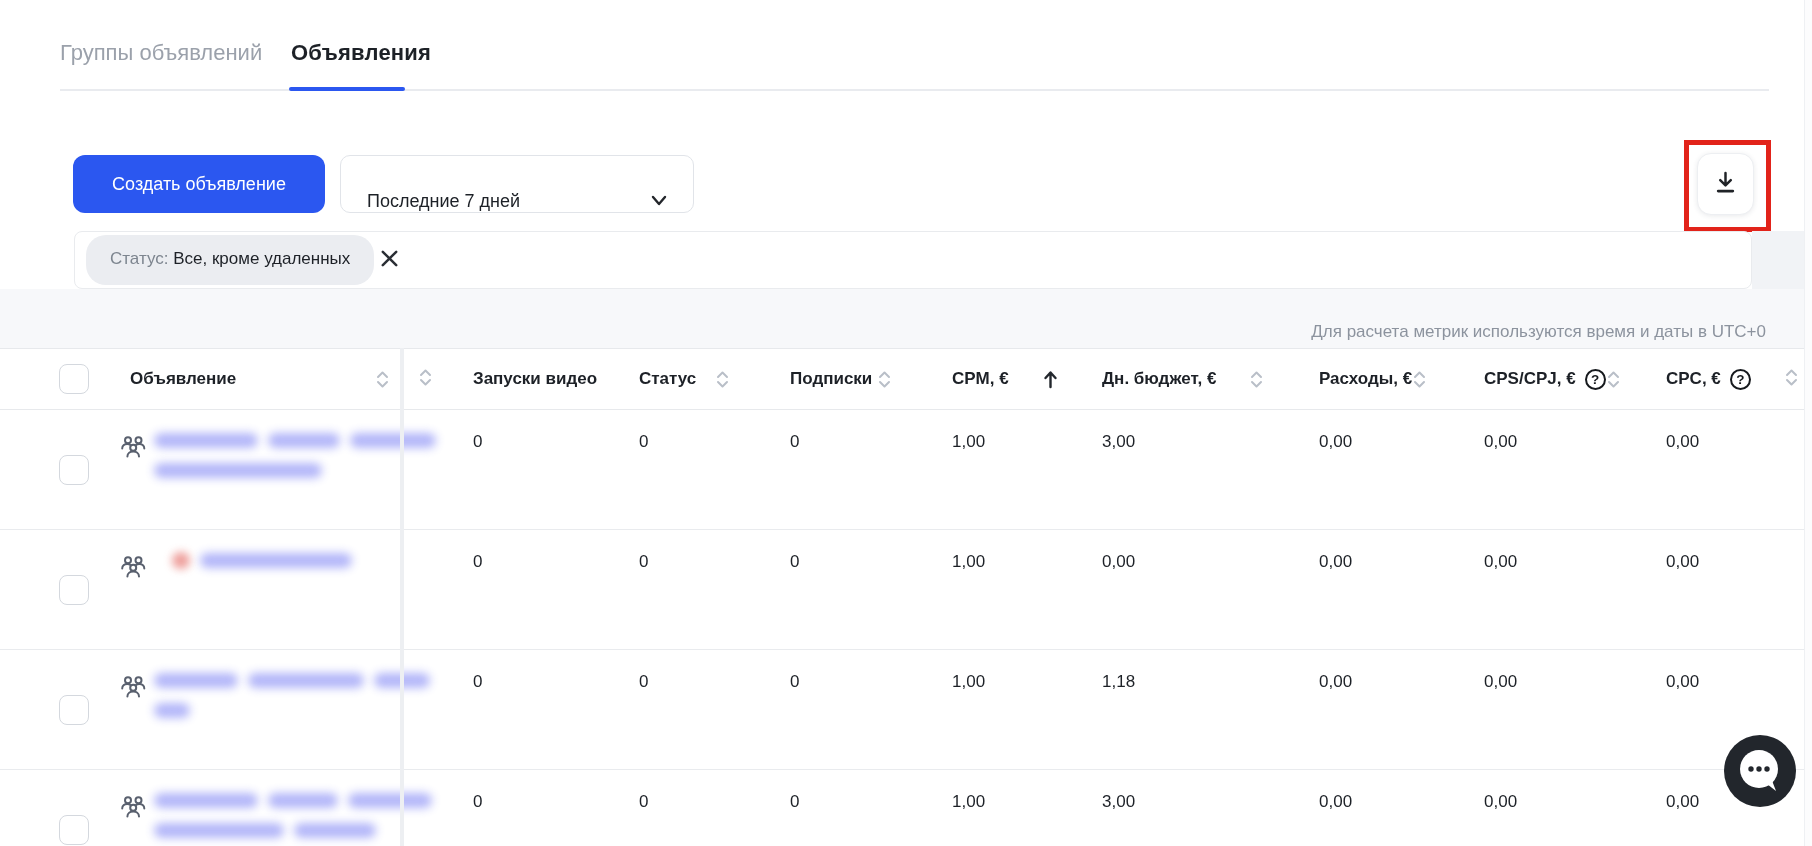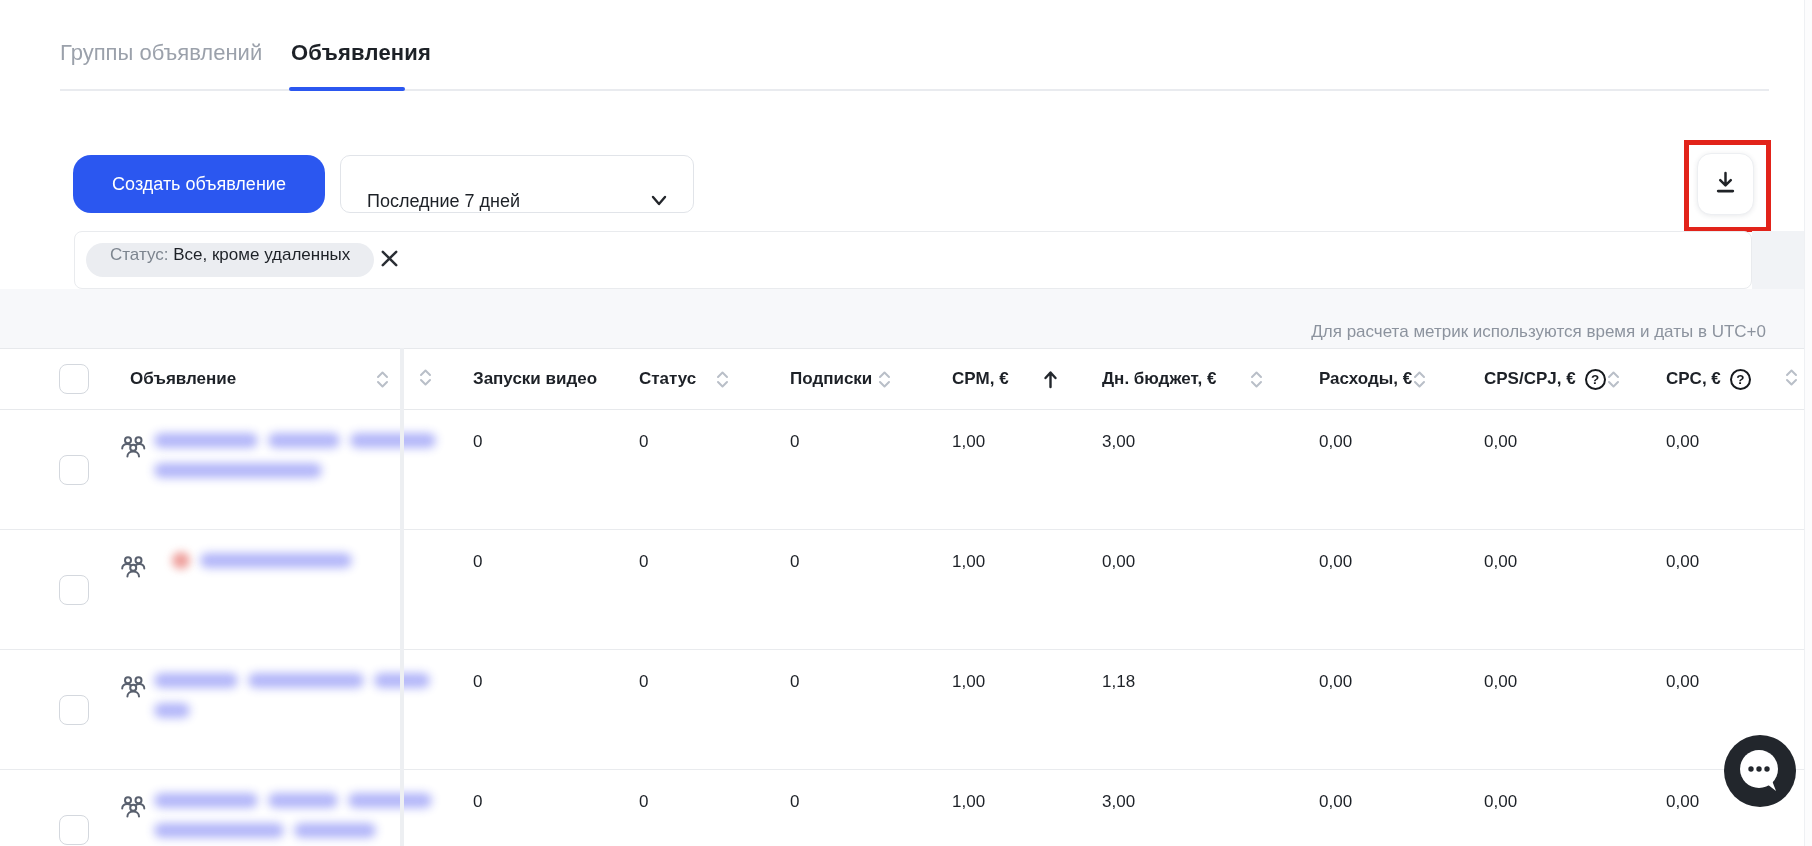--- a/index.html
+++ b/index.html
@@ -8,30 +8,30 @@
   .page { position:absolute; inset:0; overflow:hidden; }
 
   
   .tab { position:absolute; top:40px; font-size:22px; cursor:pointer; }
   .tab-inactive { left:60px; color:#9ba1ab; }
   .tab-active { left:291px; color:#1d2127; font-weight:bold; letter-spacing:.2px; }
   .tabs-line { position:absolute; left:60px; top:89px; width:1709px; height:2px; background:#e9ebef; }
   .tab-underline { position:absolute; left:289px; top:87px; width:116px; height:4px; background:#2b57f0; border-radius:2px; }
 
   
-  .btn-create { position:absolute; left:73px; top:155px; width:252px; height:58px; background:#2b57f0; border:none; border-radius:18px; color:#fff; font-size:18px; font-family:"Liberation Sans",sans-serif; cursor:pointer; }
+  .btn-create { position:absolute; left:73px; top:155px; width:252px; height:58px; background:#2b57f0; border:none; border-radius:12px; color:#fff; font-size:18px; font-family:"Liberation Sans",sans-serif; cursor:pointer; }
   .select-range { position:absolute; left:340px; top:155px; width:354px; height:58px; background:#fff; border:1px solid #e1e4e9; border-radius:10px; display:flex; align-items:flex-end; padding:9px 22px 0 26px; cursor:pointer; }
   .select-range .val { font-size:18px; color:#1d2127; }
   .select-range .chev { margin-left:auto; display:flex; }
   .btn-download { position:absolute; left:1697px; top:153px; width:57px; height:62px; background:#fff; border:1px solid #edeff2; border-radius:14px; box-shadow:0 1px 5px rgba(40,50,70,.10); display:flex; align-items:center; justify-content:center; cursor:pointer; }
   .red-annotation { position:absolute; left:1684px; top:140px; width:87px; height:92px; border:5px solid #e2231a; pointer-events:none; }
 
   
   .filter-bar { position:absolute; left:74px; top:231px; width:1678px; height:58px; background:#fff; border:1px solid #e9ebee; border-radius:8px; display:flex; align-items:center; }
-  .chip { margin-left:11px; height:34px; background:#ebedf1; border-radius:20px; display:flex; align-items:flex-start; padding:2px 24px; font-size:17px; white-space:pre; cursor:pointer; }
+  .chip { margin-left:11px; height:50px; background:#ebedf1; border-radius:20px; display:flex; align-items:flex-end; padding:16px 24px; font-size:17px; white-space:pre; cursor:pointer; }
   .chip .chip-prefix { color:#7d858f; }
   .chip .chip-value { color:#1d2127; }
   .search-input { flex:1; margin-left:24px; border:none; outline:none; font-size:17.5px; font-family:"Liberation Sans",sans-serif; color:#1d2127; background:transparent; }
   .search-input::placeholder { color:#9aa2ac; }
   .btn-clear { width:30px; height:30px; margin-right:18px; background:transparent; border:none; display:flex; align-items:center; justify-content:center; cursor:pointer; }
   .gray-patch { position:absolute; left:1752px; top:231px; width:54px; height:58px; background:#f1f3f6; }
 
   
   .band { position:absolute; left:0; top:289px; width:1812px; height:59px; background:#f7f8fa; }
   .metrics-note { position:absolute; top:322px; right:46px; font-size:17px; color:#8c939e; }

